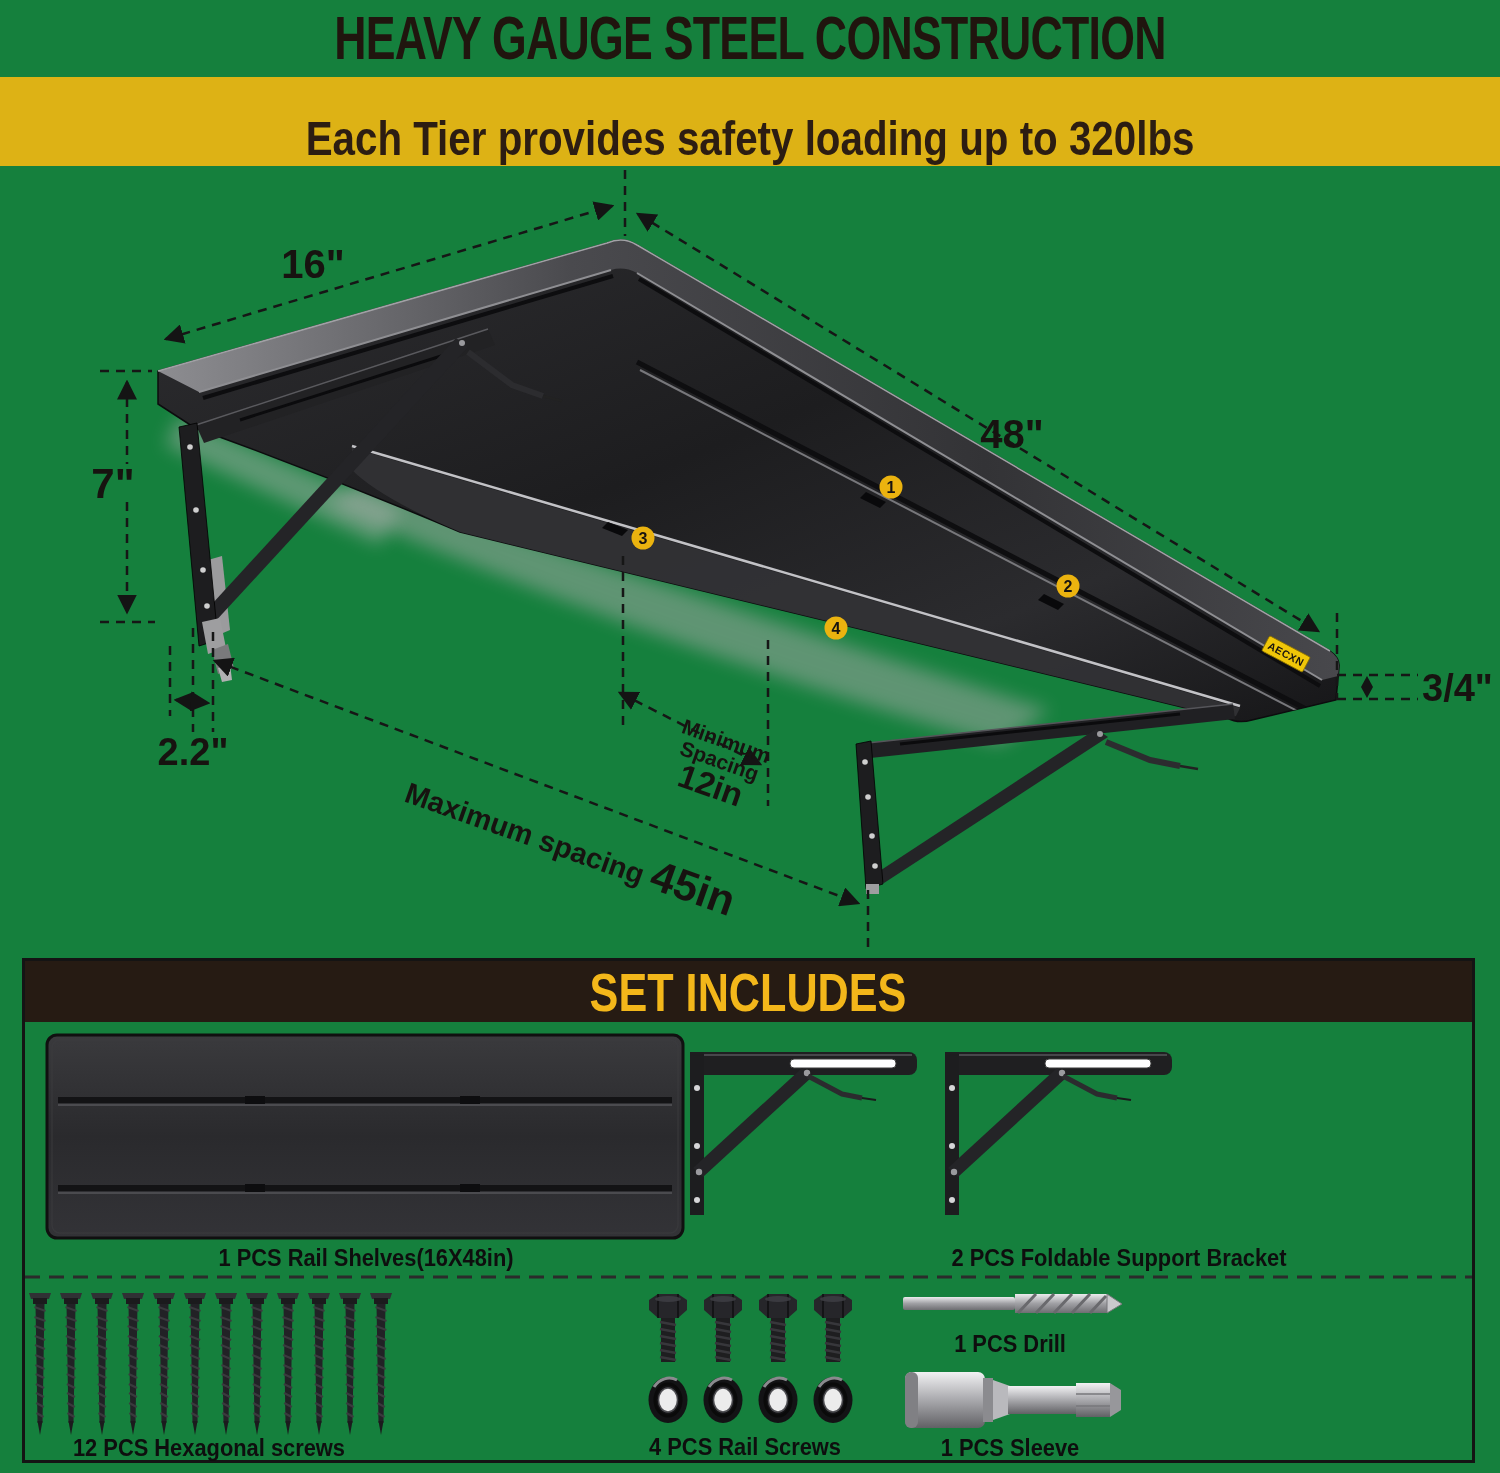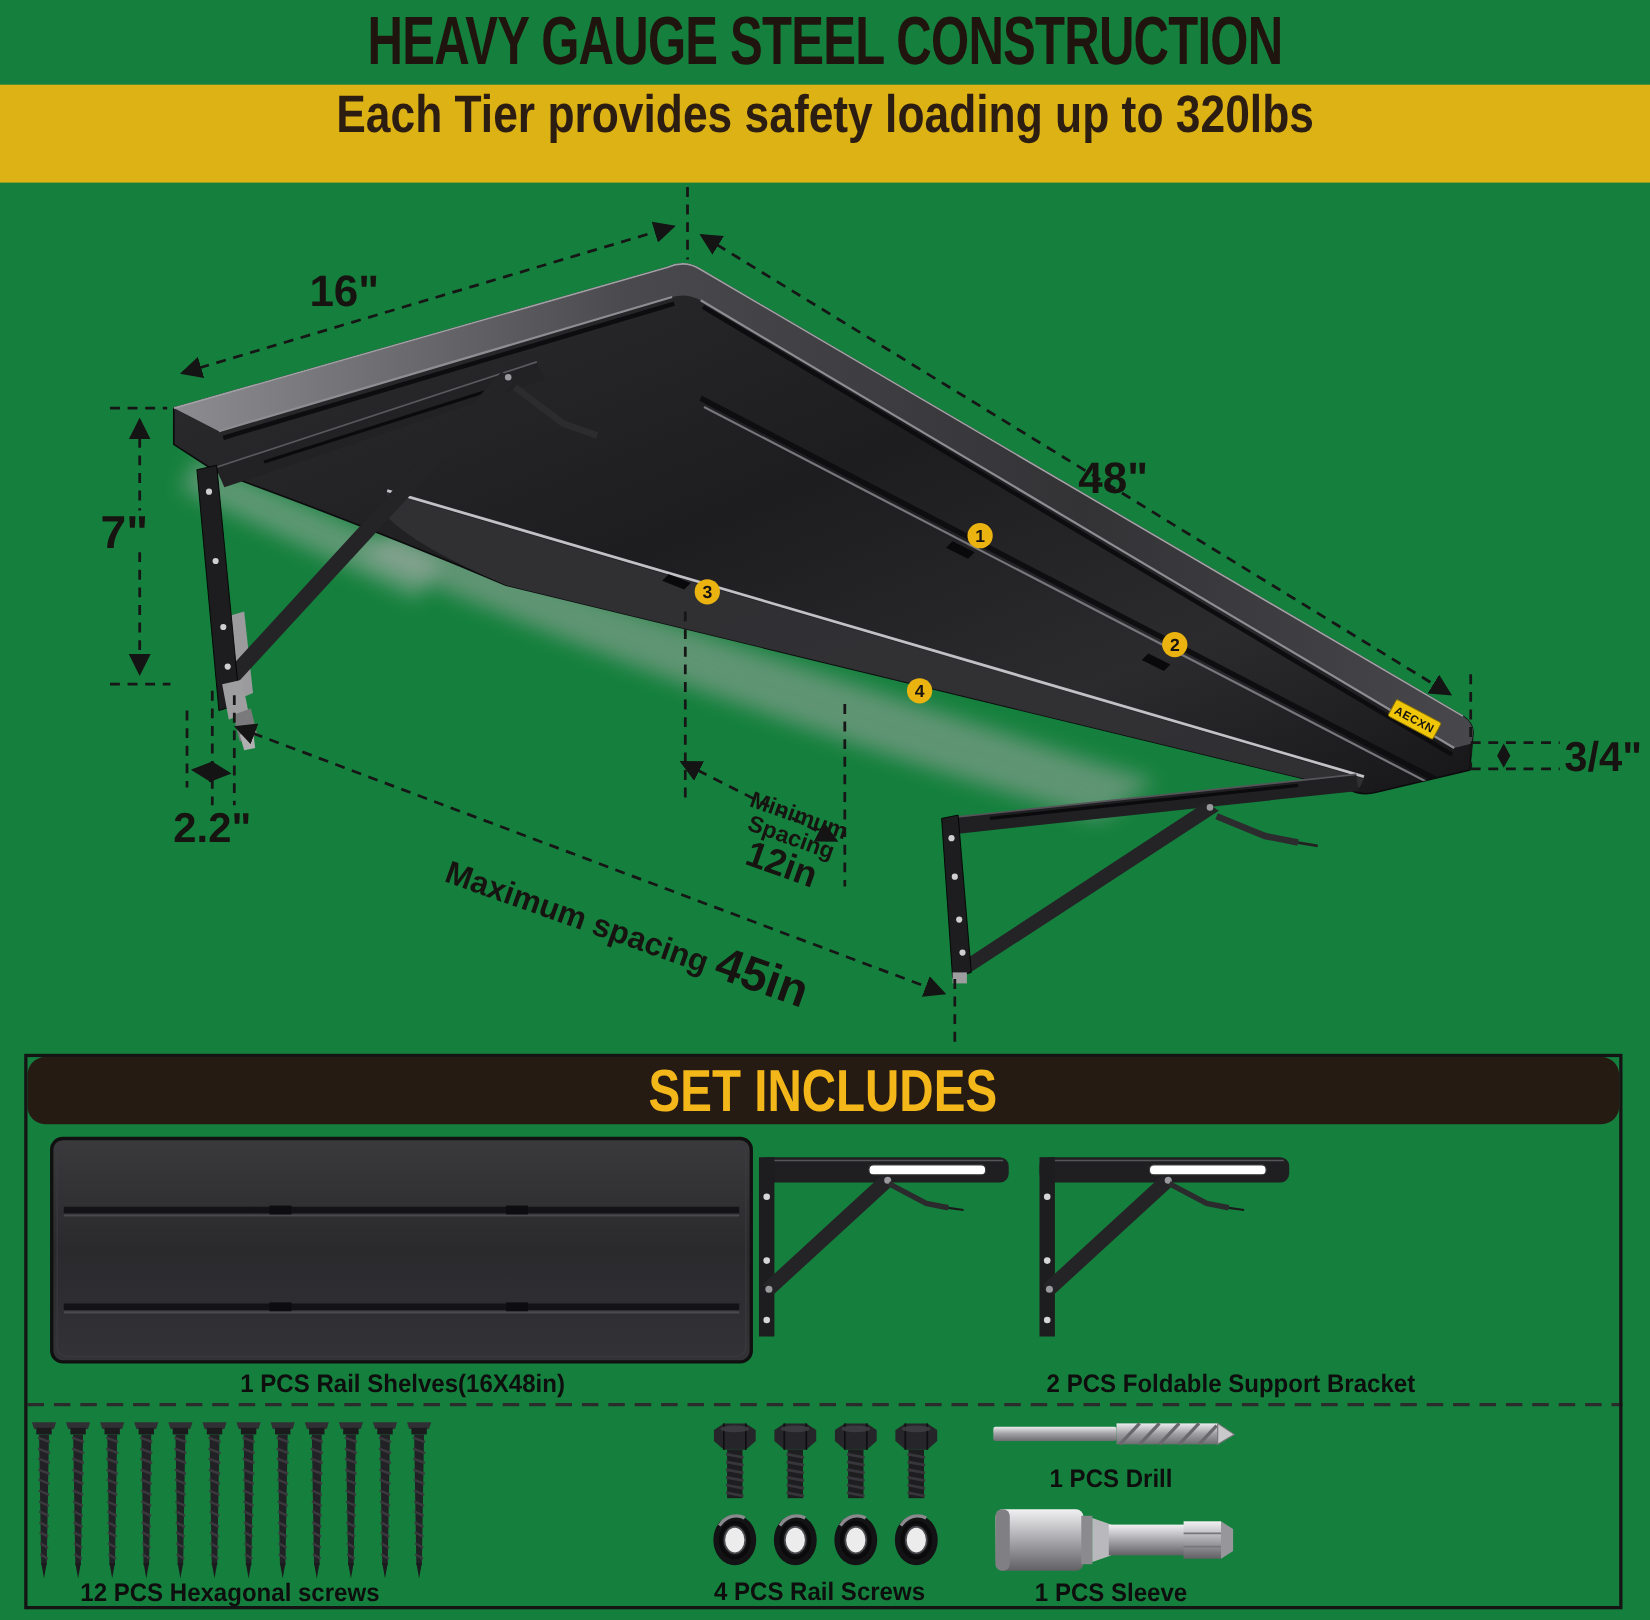--- a/index.html
+++ b/index.html
@@ -2,29 +2,29 @@
 <html><head>
 <meta charset="utf-8">
 <style>
   html,body{margin:0;padding:0;background:#fff;}
   .stage{position:relative;width:1500px;height:1473px;background:#15803d;overflow:hidden;
          font-family:"Liberation Sans", sans-serif;}
   .title{position:absolute;top:0;left:0;width:1500px;height:74px;display:flex;
          align-items:center;justify-content:center;font-size:62px;font-weight:bold;
          color:#20150e;transform:scaleX(.72);letter-spacing:-1px;white-space:nowrap;}
   .banner{position:absolute;top:77px;left:0;width:1500px;height:89px;display:flex;
-          align-items:flex-start;justify-content:center;}
+          align-items:flex-end;justify-content:center;}
   .banner-text{font-size:48px;font-weight:bold;color:#2c1d12;transform:scaleX(.84);
                white-space:nowrap;}
   svg.gfx{position:absolute;left:0;top:0;width:1500px;height:1473px;}
   svg text{font-family:"Liberation Sans", sans-serif;font-weight:bold;fill:#171310;}
   .kit-box{position:absolute;left:22px;top:958px;width:1453px;height:505px;
            border:3px solid #141414;box-sizing:border-box;background:transparent;}
   .kit-header{position:absolute;left:0;top:0;width:100%;height:61px;background:#261b13;
-              display:flex;align-items:center;justify-content:center;border-radius:16px;}
+              display:flex;align-items:center;justify-content:center;}
   .kit-header-text{font-size:54px;font-weight:bold;color:#f3b71a;transform:scaleX(.8);
                    white-space:nowrap;letter-spacing:0px;}
   .item-label{position:absolute;transform:translate(-50%,-50%) scaleX(.95);
               font-size:23px;font-weight:bold;color:#0e0e0e;white-space:nowrap;}
 </style>
 </head>
 <body>
 
 <div class="stage">
 

